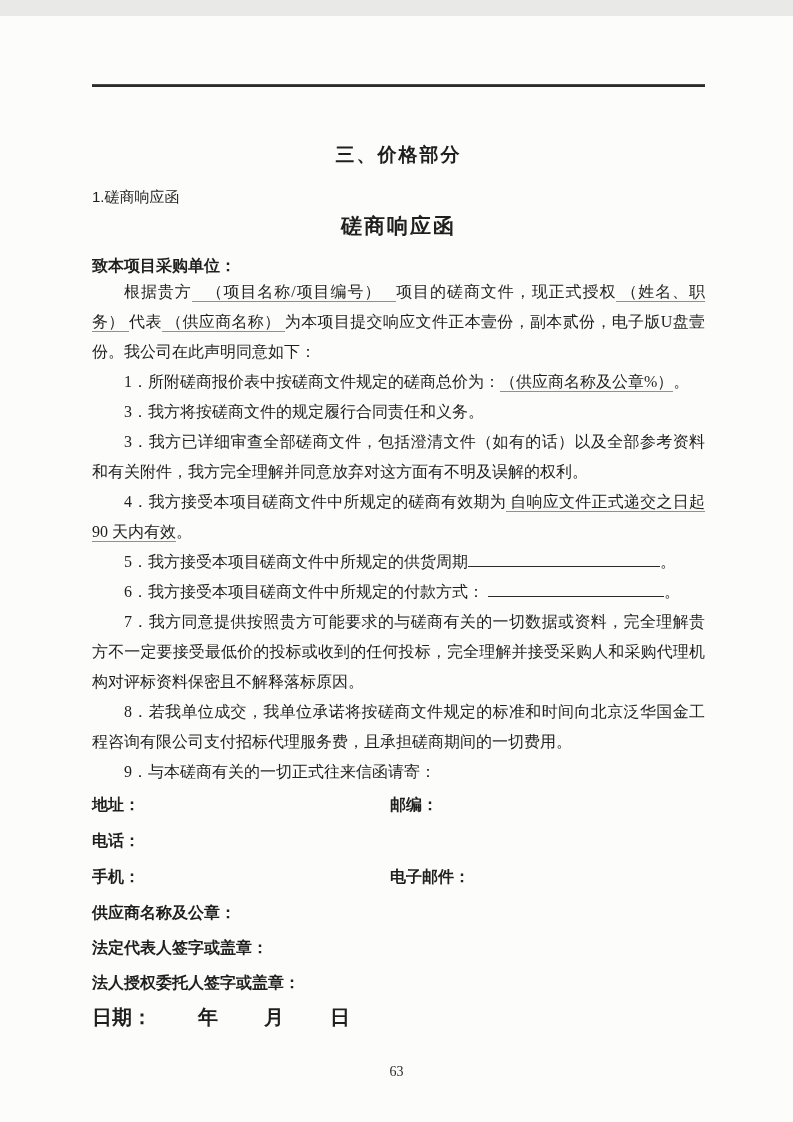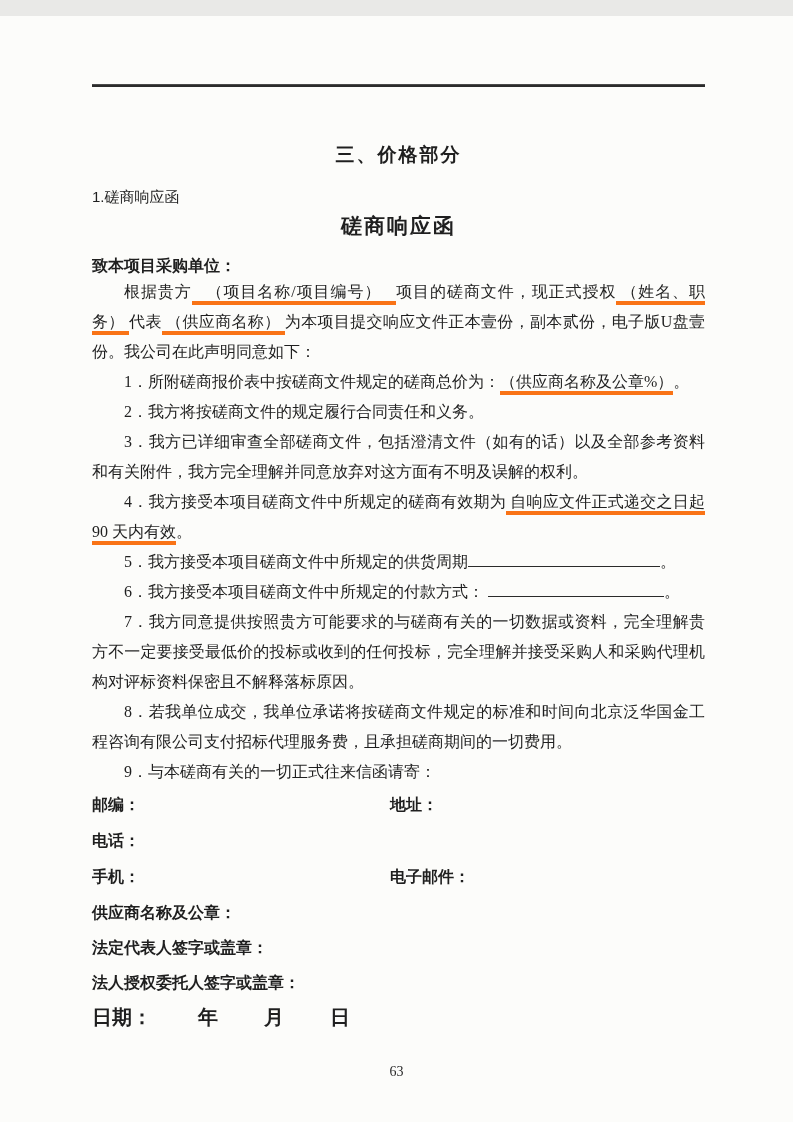--- a/index.html
+++ b/index.html
@@ -58,21 +58,21 @@
     font-weight: bold;
     line-height: 22px;
   }
   .paragraphs {
     font-size: 16px;
     line-height: 30px;
     text-align: justify;
   }
   .para { text-indent: 2em; }
   .u {
-    border-bottom: 4px solid #f97316;
+    border-bottom: 1px solid #f97316;
     padding-bottom: 1px;
   }
   .blank {
     display: inline-block;
     height: 14px;
     vertical-align: baseline;
     border-bottom: 1px solid #2a2a2a;
   }
   .contact {
     font-family: "Liberation Sans", "DejaVu Sans", sans-serif;
@@ -115,33 +115,33 @@
 <div class="page">
   <div class="content">
     <div class="rule"></div>
     <div class="section-heading">三、价格部分</div>
     <div class="item-label">1.磋商响应函</div>
     <div class="letter-title">磋商响应函</div>
     <div class="salutation">致本项目采购单位：</div>
     <div class="paragraphs">
         <p class="para"><span>根据贵方</span><span class="u">&nbsp;&nbsp;&nbsp;（项目名称/项目编号）&nbsp;&nbsp;&nbsp;</span><span>项目的磋商文件，现正式授权</span><span class="u">&nbsp;（姓名、职务）&nbsp;</span><span>代表</span><span class="u">&nbsp;（供应商名称）&nbsp;</span><span>为本项目提交响应文件正本壹份，副本贰份，电子版U盘壹份。我公司在此声明同意如下：</span></p>
         <p class="para"><span>1．所附磋商报价表中按磋商文件规定的磋商总价为：</span><span class="u">（供应商名称及公章%）</span><span>。</span></p>
-        <p class="para"><span>2．我方将按磋商文件的规定履行合同责任和义务。</span></p>
+        <p class="para"><span>3．我方将按磋商文件的规定履行合同责任和义务。</span></p>
         <p class="para"><span>3．我方已详细审查全部磋商文件，包括澄清文件（如有的话）以及全部参考资料和有关附件，我方完全理解并同意放弃对这方面有不明及误解的权利。</span></p>
         <p class="para"><span>4．我方接受本项目磋商文件中所规定的磋商有效期为</span><span class="u">&nbsp;自响应文件正式递交之日起 90 天内有效</span><span>。</span></p>
         <p class="para"><span>5．我方接受本项目磋商文件中所规定的供货周期</span><span class="u blank" style="width: 12em;"></span><span>。</span></p>
         <p class="para"><span>6．我方接受本项目磋商文件中所规定的付款方式：</span><span>&nbsp;</span><span class="u blank" style="width: 11em;"></span><span>。</span></p>
         <p class="para"><span>7．我方同意提供按照贵方可能要求的与磋商有关的一切数据或资料，完全理解贵方不一定要接受最低价的投标或收到的任何投标，完全理解并接受采购人和采购代理机构对评标资料保密且不解释落标原因。</span></p>
         <p class="para"><span>8．若我单位成交，我单位承诺将按磋商文件规定的标准和时间向北京泛华国金工程咨询有限公司支付招标代理服务费，且承担磋商期间的一切费用。</span></p>
         <p class="para"><span>9．与本磋商有关的一切正式往来信函请寄：</span></p>
       </div>
     <div class="contact">
         <div class="contact-row">
+          <span>地址：</span>
           <span>邮编：</span>
-          <span>地址：</span>
         </div>
         <div class="contact-row">
           <span>电话：</span>
         </div>
         <div class="contact-row">
           <span>手机：</span>
           <span>电子邮件：</span>
         </div>
       </div>
     <div class="signatures">

